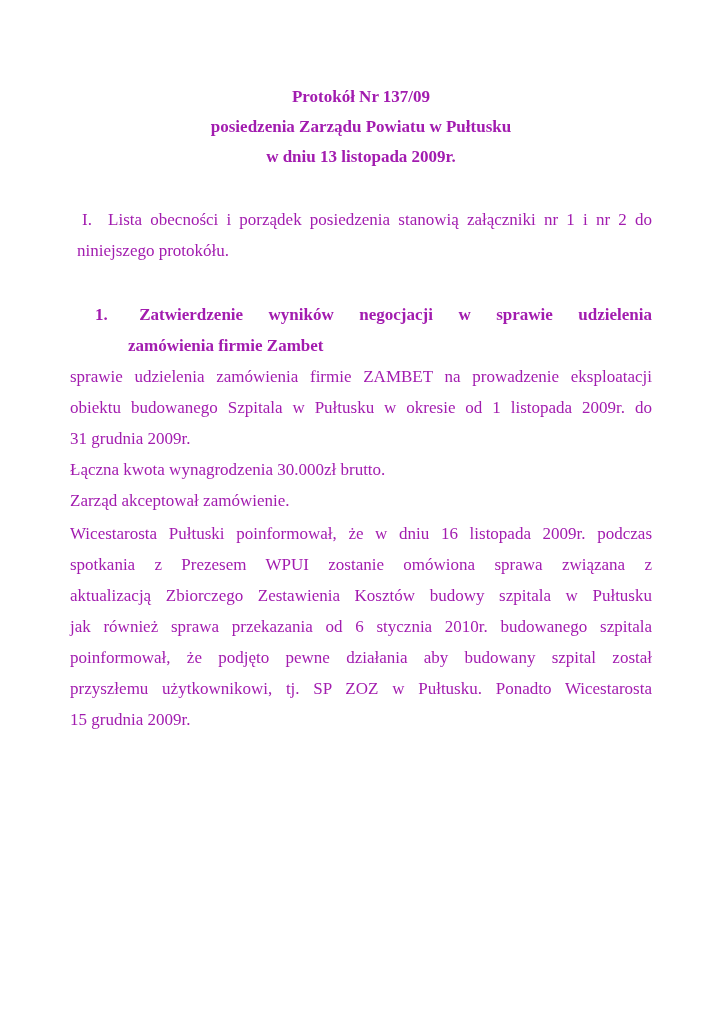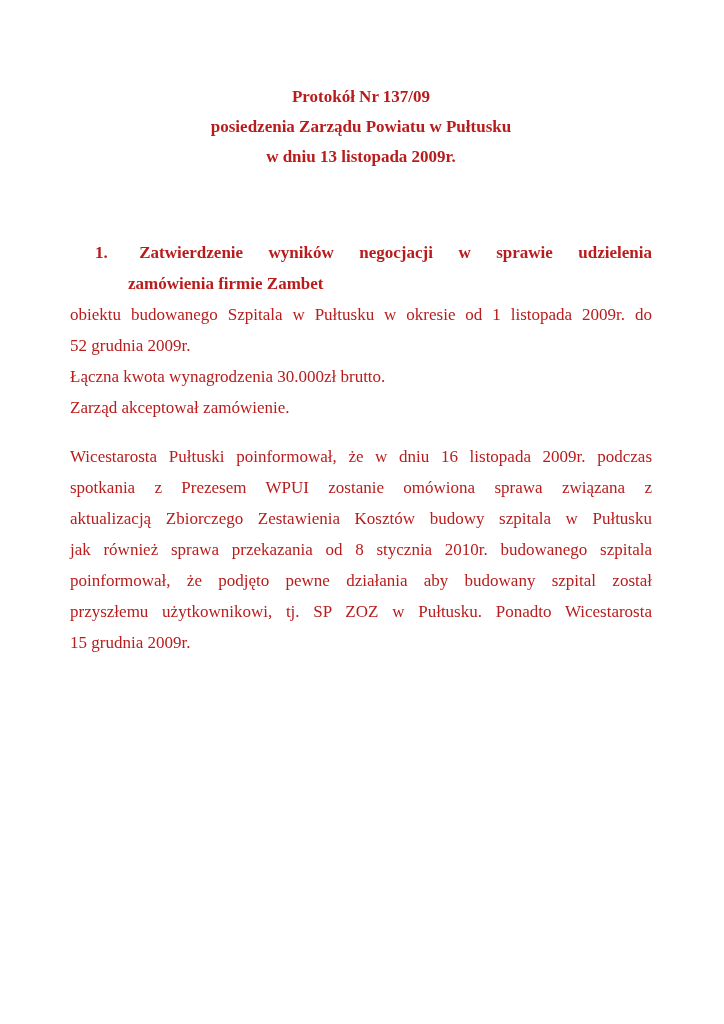--- a/index.html
+++ b/index.html
@@ -6,21 +6,21 @@
     margin: 0;
     padding: 0;
     background: #ffffff;
   }
   .page {
     position: relative;
     width: 724px;
     height: 737px;
     margin: 0 auto;
     background: #ffffff;
-    color: #b91c1c;
+    color: #a21caf;
     font-family: "Liberation Serif", "DejaVu Serif", serif;
     font-size: 17px;
     box-sizing: border-box;
     padding: 82px 72px 0 70px;
     overflow: hidden;
   }
   .title-block {
     text-align: center;
     font-weight: bold;
   }
@@ -42,60 +42,65 @@
   .roman-list .item-first { padding-left: 12px; }
   .roman-list .item-cont  { padding-left: 7px;  }
   .roman-list .marker     { margin-right: 8px;  }
 
   .numbered-heading { font-weight: bold; }
   .numbered-heading .item-first { padding-left: 25px; }
   .numbered-heading .item-cont  { padding-left: 58px; }
   .numbered-heading .marker     { margin-right: 6px;  }
 
   .paragraphs .para { margin: 0; }
-  .paragraphs .para:nth-child(4) { margin-top: 18px; }
+  .paragraphs .para:nth-child(4) { margin-top: 2px; }
 </style>
 </head>
 <body>
 
 <div class="page">
 
   <header class="title-block">
     <div class="title-line">Protokół Nr 137/09</div>
     <div class="title-line">posiedzenia Zarządu Powiatu w Pułtusku</div>
     <div class="title-line">w dniu 13 listopada 2009r.</div>
   </header>
 
   <div class="spacer-after-title"></div>
 
   <section class="roman-list">
+      <div>
+        <div class="jline item-first"><span class="marker">I.</span> Lista obecności i porządek posiedzenia stanowią załączniki nr 1 i nr 2 do</div>
+        <div class="jline last item-cont">niniejszego protokółu.</div>
+      </div>
     </section>
 
   <div class="spacer-after-list"></div>
 
   <section class="numbered-heading">
       <div class="jline item-first"><span class="marker">1.</span> Zatwierdzenie wyników negocjacji w sprawie udzielenia</div>
       <div class="jline last item-cont">zamówienia firmie Zambet</div>
     </section>
 
   <section class="paragraphs">
       <div class="para">
+        <div class="jline item-cont">sprawie udzielenia zamówienia firmie ZAMBET na prowadzenie eksploatacji</div>
         <div class="jline item-cont">obiektu budowanego Szpitala w Pułtusku w okresie od 1 listopada 2009r. do</div>
-        <div class="jline last item-cont">52 grudnia 2009r.</div>
+        <div class="jline last item-cont">31 grudnia 2009r.</div>
       </div>
       <div class="para">
         <div class="jline last item-first">Łączna kwota wynagrodzenia 30.000zł brutto.</div>
       </div>
       <div class="para">
         <div class="jline last item-first">Zarząd akceptował zamówienie.</div>
       </div>
       <div class="para">
         <div class="jline item-first">Wicestarosta Pułtuski poinformował, że w dniu 16 listopada 2009r. podczas</div>
         <div class="jline item-cont">spotkania z Prezesem WPUI zostanie omówiona sprawa związana z</div>
         <div class="jline item-cont">aktualizacją Zbiorczego Zestawienia Kosztów budowy szpitala w Pułtusku</div>
-        <div class="jline item-cont">jak również sprawa przekazania od 8 stycznia 2010r. budowanego szpitala</div>
+        <div class="jline item-cont">jak również sprawa przekazania od 6 stycznia 2010r. budowanego szpitala</div>
         <div class="jline item-cont">poinformował, że podjęto pewne działania aby budowany szpital został</div>
         <div class="jline item-cont">przyszłemu użytkownikowi, tj. SP ZOZ w Pułtusku. Ponadto Wicestarosta</div>
         <div class="jline last item-cont">15 grudnia 2009r.</div>
       </div>
     </section>
 
 </div>
 
 </body></html>

